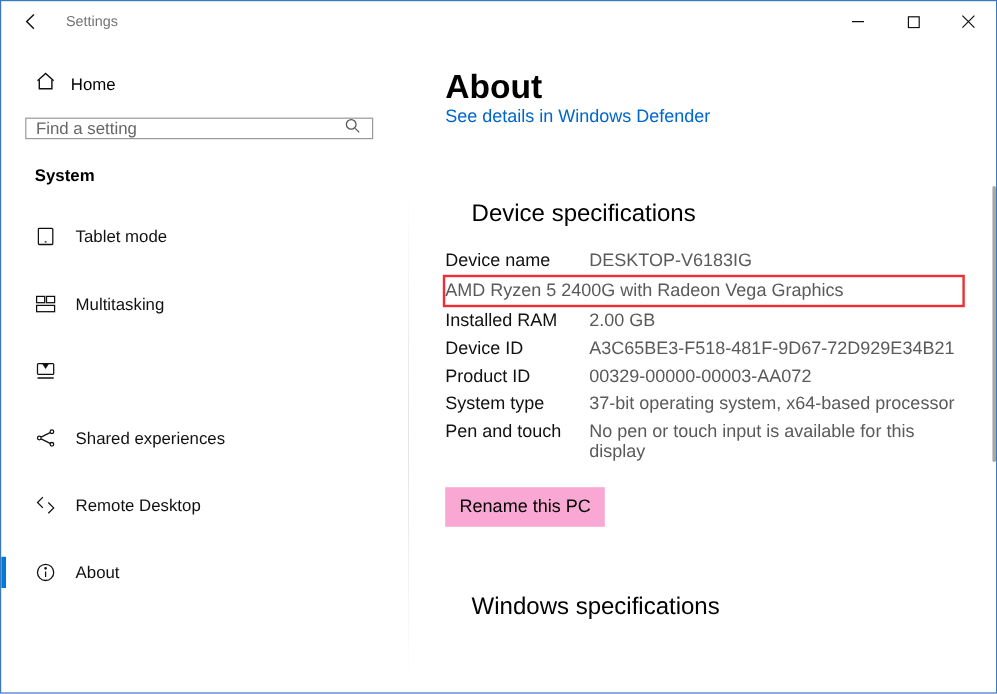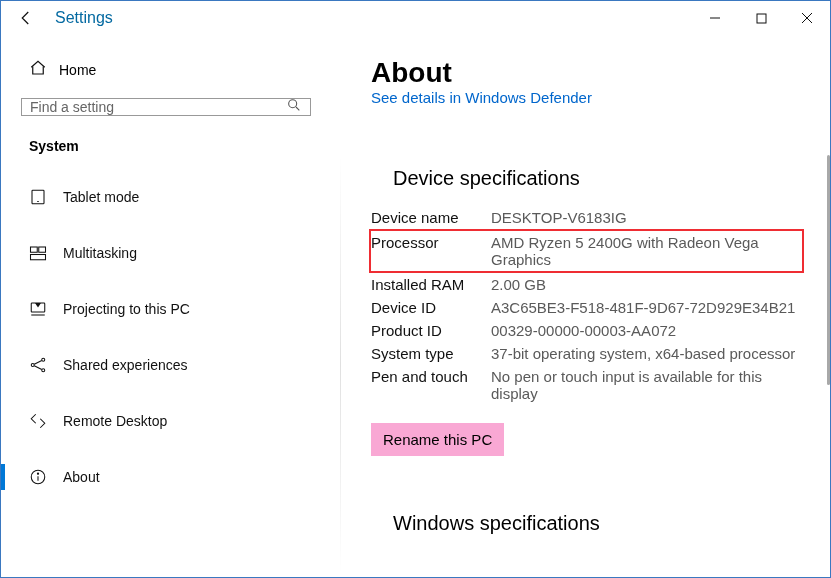--- a/index.html
+++ b/index.html
@@ -1,20 +1,20 @@
 <!DOCTYPE html>
 <html><head>
 <meta charset="utf-8">
 <style>
   * { box-sizing: border-box; margin: 0; padding: 0; font-family: "Segoe UI", Arial, sans-serif; }
   body { width: 831px; height: 578px; overflow: hidden; border: 1px solid #3a78c0; background: #fff; position: relative; }
 
   .titlebar { height: 34px; display: flex; align-items: center; padding-left: 10px; }
   .back-btn { width: 30px; height: 30px; display:flex; align-items:center; justify-content:center; font-size:18px; cursor:pointer;}
-  .title-text { font-size: 16px; color:#0369a1; margin-left: 14px; }
+  .title-text { font-size: 12px; color:#737373; margin-left: 14px; }
   .win-controls { margin-left:auto; display:flex; }
   .win-btn { width:46px; height:30px; display:flex; align-items:center; justify-content:center; cursor:pointer; }
   .win-btn svg { stroke:#111; }
 
   .content { display:flex; height: calc(100% - 34px); }
 
   .sidebar { width: 340px; padding: 18px 20px 0 20px; position:relative; }
   .home-row { display:flex; align-items:center; gap:12px; font-size:14px; margin: 6px 0 18px 8px; cursor:pointer;}
   .home-icon svg { }
   .search-box { width: 290px; height: 18px; border:1px solid #999; display:flex; align-items:center; padding:0 8px; margin-bottom: 22px; }
@@ -120,21 +120,20 @@
     </div>
 
     <div class="nav-item">
       <span class="icon-slot">
         <svg width="18" height="18" viewBox="0 0 24 24" fill="none" stroke="#111" stroke-width="1.4">
             <rect x="3" y="4" width="18" height="12" rx="1"></rect>
             <path d="M8 4 L16 4 L12 10 Z" fill="#111" stroke="none"></path>
             <line x1="3" y1="20" x2="21" y2="20"></line>
           </svg>
       </span>
-      <span>Projecting to this PC</span>
     </div>
 
     <div class="nav-item">
       <span class="icon-slot">
         <svg width="18" height="18" viewBox="0 0 24 24" fill="none" stroke="#111" stroke-width="1.4">
             <circle cx="5" cy="12" r="2"></circle>
             <circle cx="19" cy="5" r="2"></circle>
             <circle cx="19" cy="19" r="2"></circle>
             <line x1="7" y1="11" x2="17" y2="6"></line>
             <line x1="7" y1="13" x2="17" y2="18"></line>
@@ -174,21 +173,20 @@
     <div class="section-title">Device specifications</div>
 
     <div class="specs">
       <div class="spec-row">
         <div class="spec-label">Device name</div>
         <div class="spec-value">DESKTOP-V6183IG</div>
       </div>
 
       <div class="highlight-box">
         <div class="spec-row">
-          <div class="spec-label">Processor</div>
           <div class="spec-value">AMD Ryzen 5 2400G with Radeon Vega Graphics</div>
         </div>
       </div>
 
       <div class="spec-row">
         <div class="spec-label">Installed RAM</div>
         <div class="spec-value">2.00 GB</div>
       </div>
       <div class="spec-row">
         <div class="spec-label">Device ID</div>

